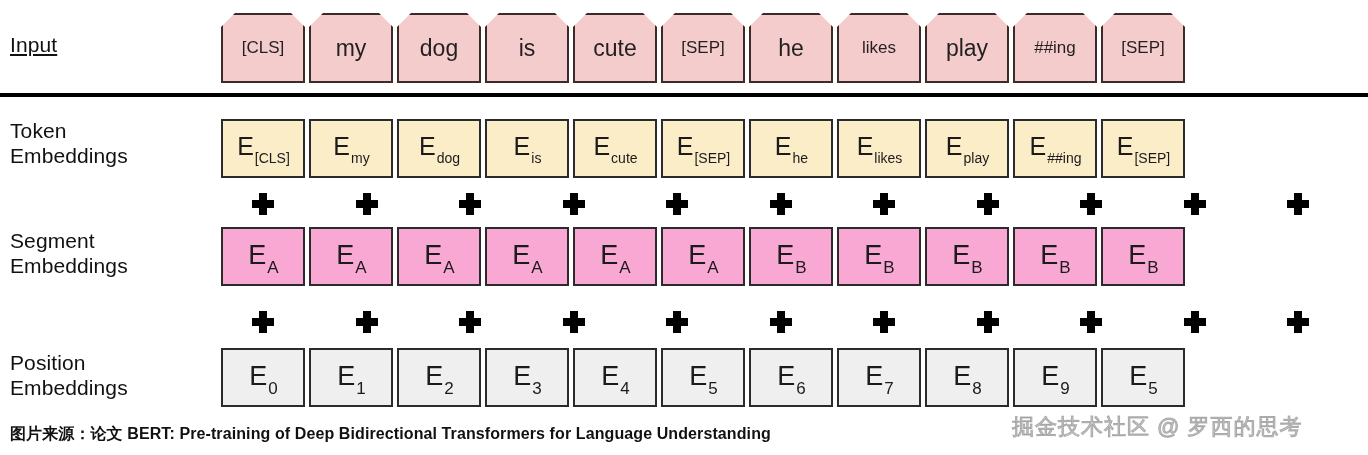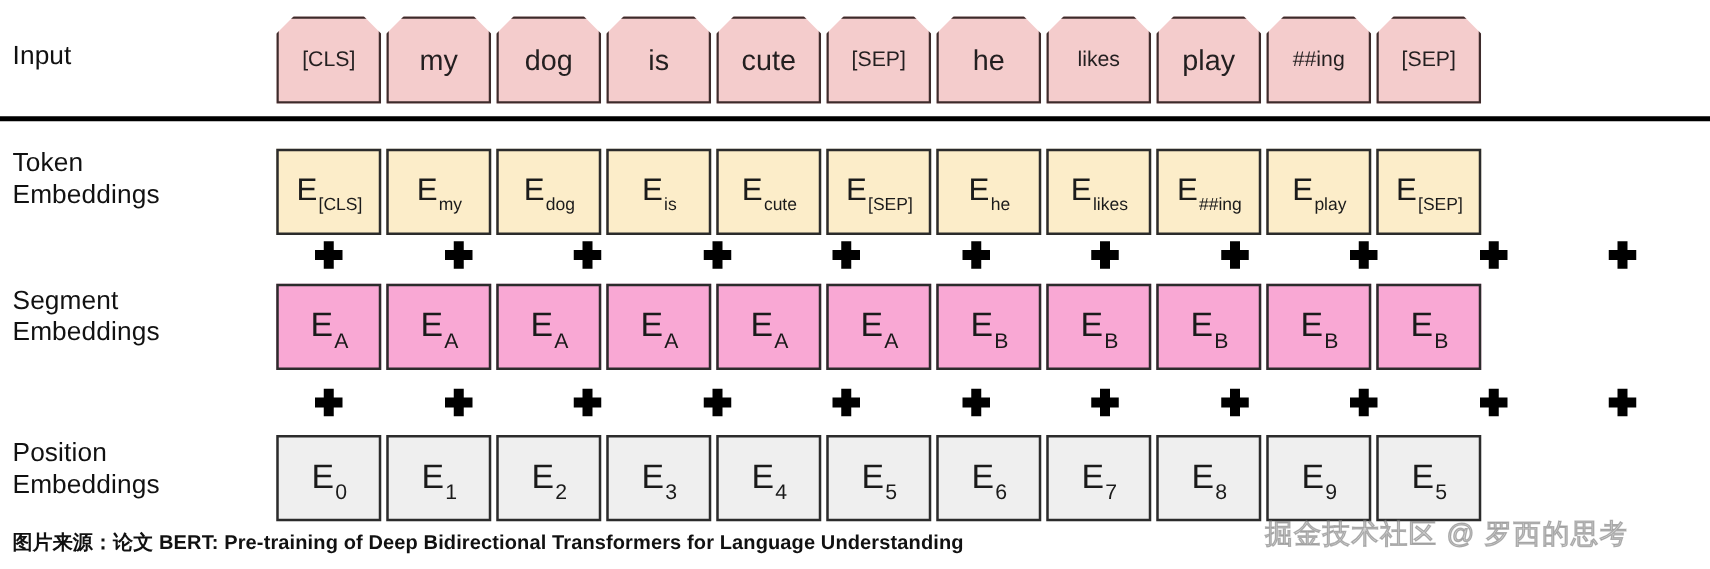--- a/index.html
+++ b/index.html
@@ -19,21 +19,21 @@
   
   .row-label {
     position: absolute;
     left: 10px;
     font-size: 21px;
     line-height: 25px;
     color: #111111;
     letter-spacing: 0.1px;
     white-space: pre-line;
   }
-  #label-input      { top: 32px; }
+  #label-input      { top: 32px; text-decoration: underline; }
   #label-token      { top: 118px; }
   #label-segment    { top: 228px; }
   #label-position   { top: 350px; }
 
   
   #divider {
     position: absolute;
     left: 0;
     top: 93px;
     width: 1368px;
@@ -73,21 +73,21 @@
   #row-input .cell.small .token-text { font-size: 17px; }
 
   
   #row-token    { top: 119px; }
   #row-segment  { top: 227px; }
   #row-position { top: 348px; align-items: flex-end; }
 
   #row-token .cell,
   #row-segment .cell,
   #row-position .cell {
-    height: 69px;
+    height: 59px;
     border: 2px solid #2b2b2b;
   }
   #row-token .cell    { background: #fcedc9; }
   #row-segment .cell  { background: #f9a8d4; }
   #row-position .cell { background: #efefef; }
 
   
   .emb {
     display: inline-block;
     font-size: 25px;
@@ -225,24 +225,24 @@
     <div class="cell">
       <span class="emb"><span>E</span><span class="sub">[SEP]</span></span>
     </div>
     <div class="cell">
       <span class="emb"><span>E</span><span class="sub">he</span></span>
     </div>
     <div class="cell">
       <span class="emb"><span>E</span><span class="sub">likes</span></span>
     </div>
     <div class="cell">
+      <span class="emb"><span>E</span><span class="sub">play</span></span>
+    </div>
+    <div class="cell">
       <span class="emb"><span>E</span><span class="sub">##ing</span></span>
-    </div>
-    <div class="cell">
-      <span class="emb"><span>E</span><span class="sub">play</span></span>
     </div>
     <div class="cell">
       <span class="emb"><span>E</span><span class="sub">[SEP]</span></span>
     </div>
   </div>
 <div class="plus-row" id="plus-row-1">
     <div class="cell">
       <span class="plus"></span>
     </div>
     <div class="cell">

